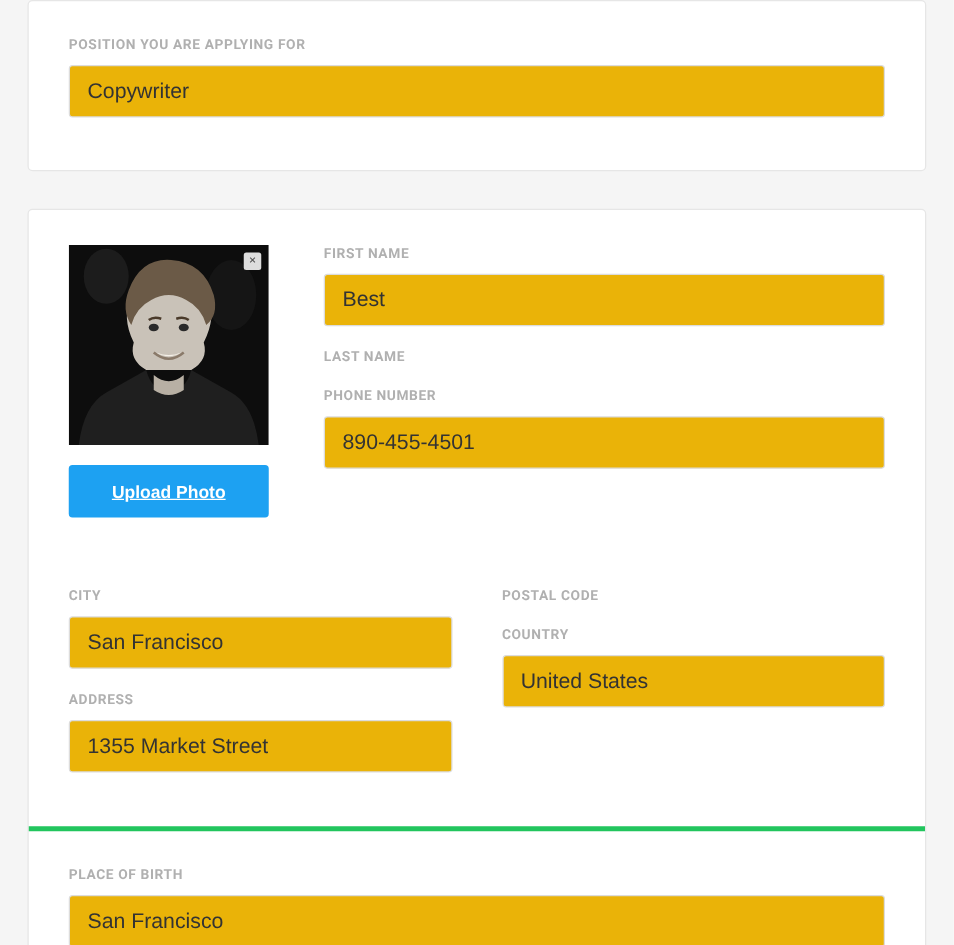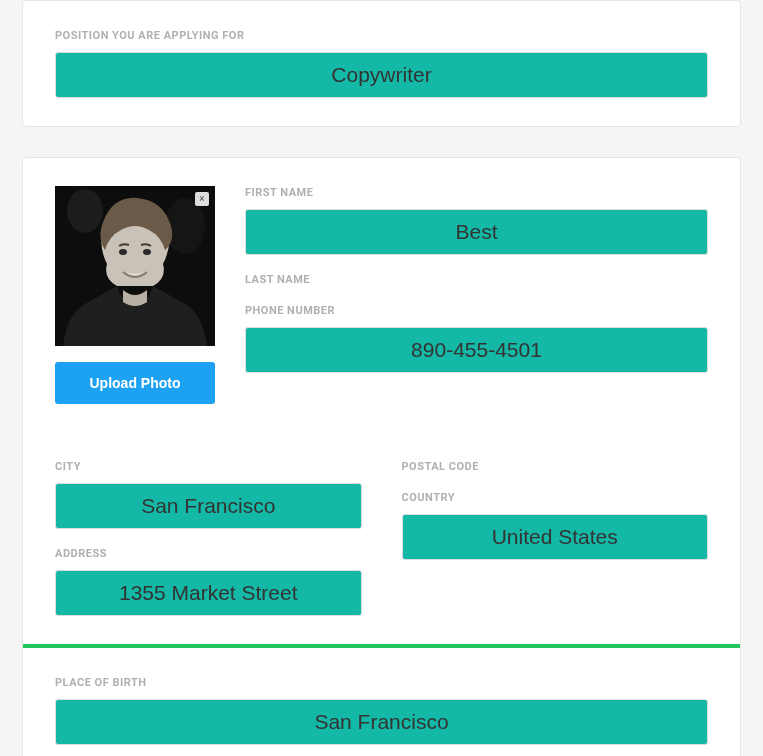--- a/index.html
+++ b/index.html
@@ -14,21 +14,21 @@
       width: 763px;
     }
     .card {
       background-color: #ffffff;
       border: 1px solid #e6e6e6;
       border-radius: 4px;
       margin: 0 22px 30px 22px;
       padding: 28px 32px;
     }
     .card-top {
-      padding-bottom: 28px;
+      padding-bottom: 42px;
     }
     .card-main {
       padding: 0;
     }
     .section {
       padding: 28px 32px;
     }
     .section + .section {
       border-top: 4px solid #22c55e;
     }
@@ -38,25 +38,24 @@
       letter-spacing: 0.5px;
       color: #b0b0b0;
       margin-bottom: 10px;
       text-transform: uppercase;
     }
     .input {
       width: 100%;
       border: 1px solid #dcdcdc;
       border-radius: 3px;
       padding: 10px 14px;
-      font-size: 21px;
+      font-size: 17px;
       color: #333;
-      background: #14b8a6;
+      background: #eab308;
       outline: none;
-      text-align: center;
     }
     .photo-section {
       display: flex;
       gap: 30px;
       padding: 28px 32px;
     }
     .photo-col {
       width: 160px;
       flex-shrink: 0;
     }
@@ -83,23 +82,25 @@
     .btn-upload {
       width: 160px;
       padding: 13px 0;
       background-color: #1da1f2;
       color: #ffffff;
       border: none;
       border-radius: 3px;
       font-size: 14px;
       font-weight: 600;
       cursor: pointer;
+      text-decoration: underline;
     }
     .fields-col {
       flex: 1;
+      margin-left: 14px;
     }
     .field-group {
       margin-bottom: 18px;
     }
     .field-group:last-child {
       margin-bottom: 0;
     }
     .two-col {
       display: flex;
       gap: 40px;
@@ -163,21 +164,21 @@
     </div>
   </div>
 
   <div class="section">
     <div class="two-col">
       <div class="col">
         <div class="field-group">
           <div class="label">CITY</div>
           <input type="text" class="input" value="San Francisco" style="">
         </div>
-        <div class="field-group" style="margin-bottom:0">
+        <div class="field-group" style="margin-bottom:15px">
           <div class="label">ADDRESS</div>
           <input type="text" class="input" value="1355 Market Street" style="">
         </div>
       </div>
       <div class="col">
         <div class="field-group">
           <div class="label">POSTAL CODE</div>
         </div>
         <div class="field-group" style="margin-bottom:8px">
           <div class="label">COUNTRY</div>

